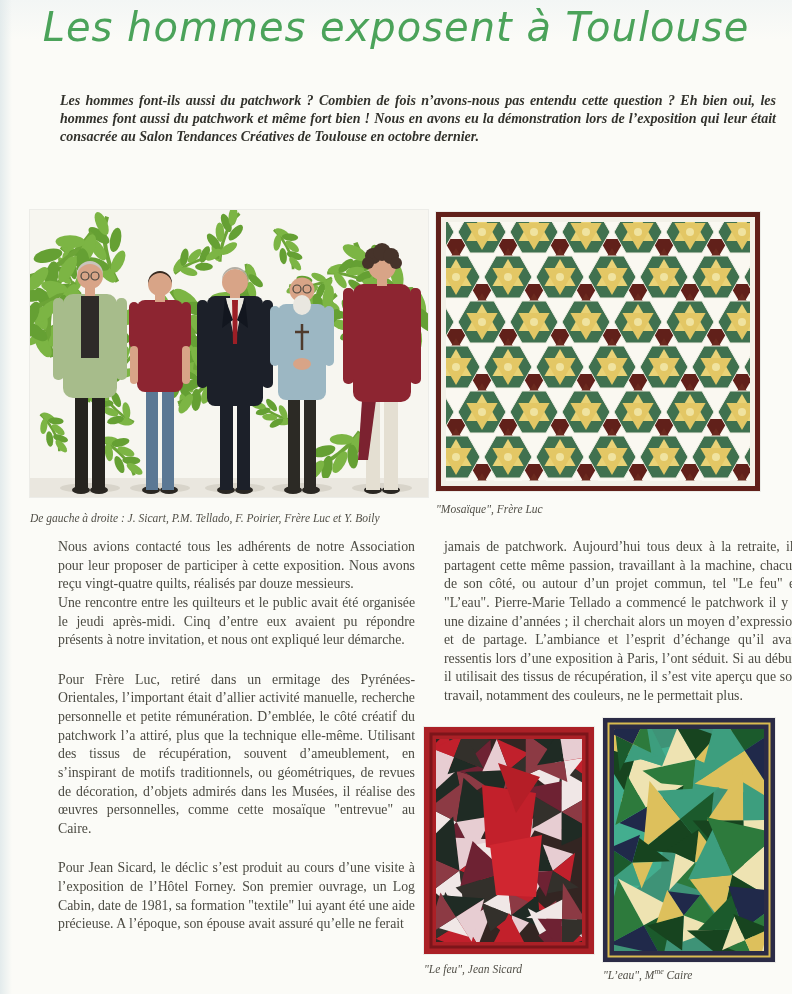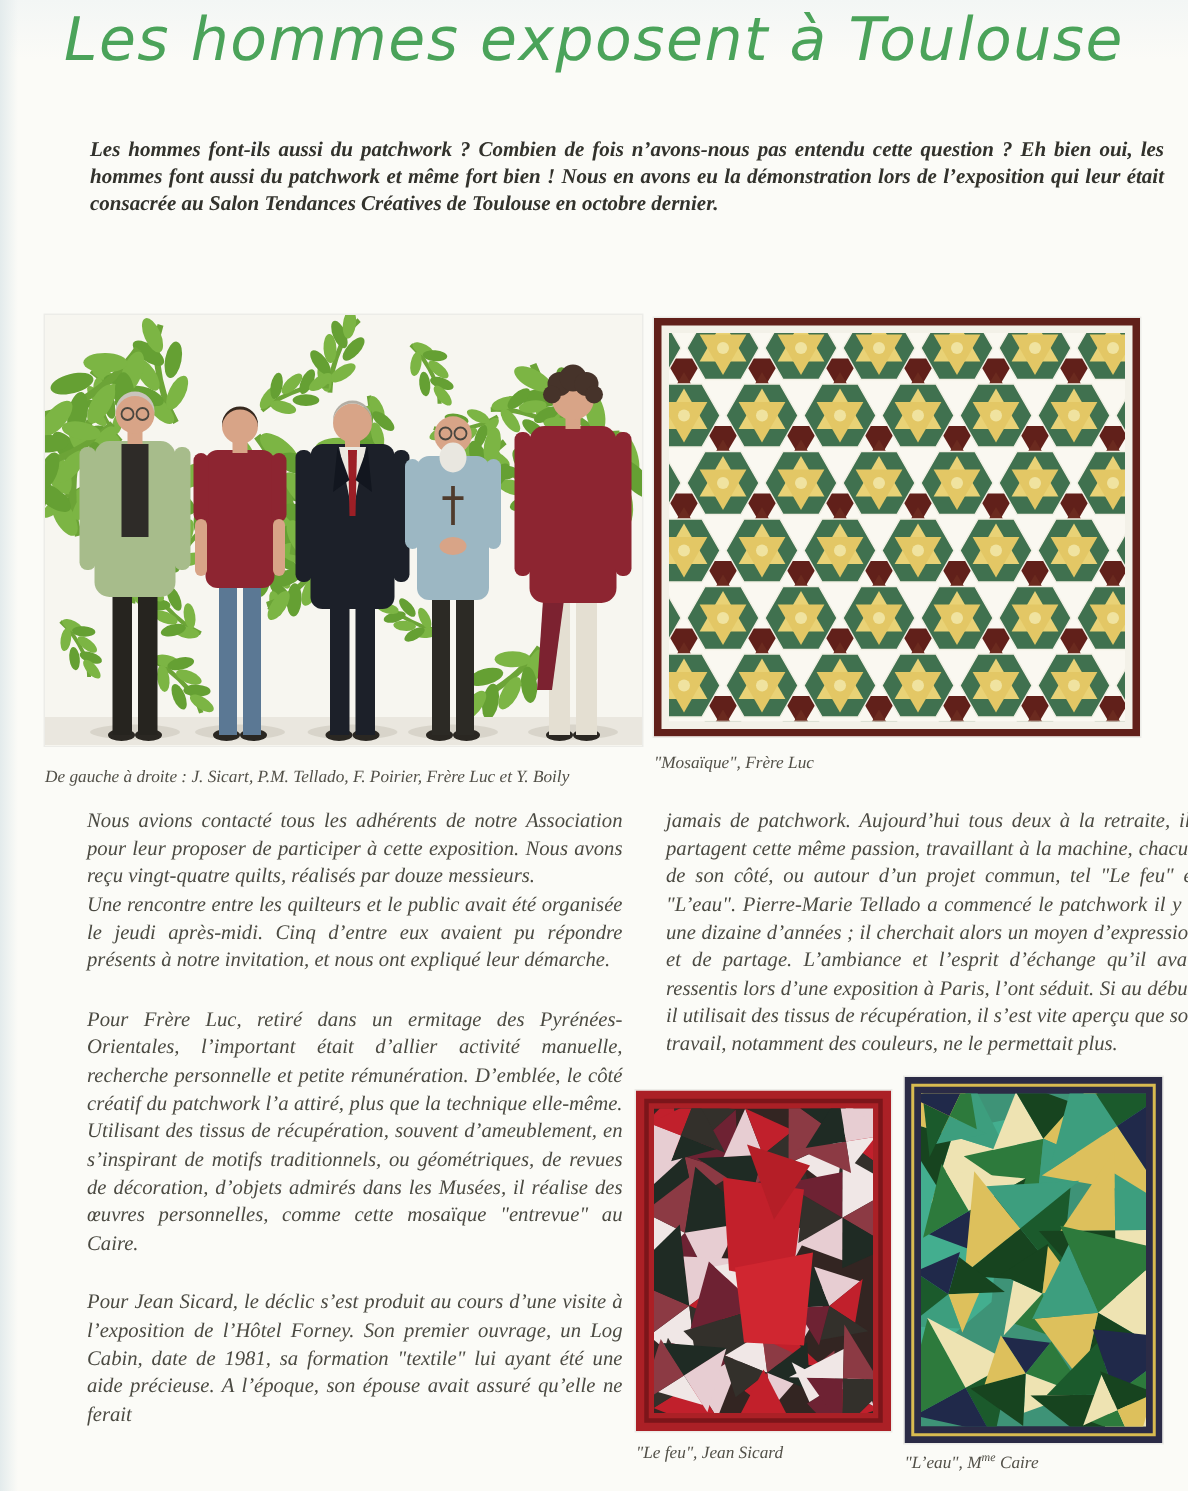--- a/index.html
+++ b/index.html
@@ -35,21 +35,21 @@
   }
   .caption-group{left:30px;top:472px;width:398px;text-align:left;margin-top:40px;}
   .caption-mosaique{left:436px;top:503px;width:324px;text-align:left;}
   .caption-feu{left:424px;top:963px;width:170px;text-align:left;}
   .caption-eau{left:603px;top:967px;width:172px;text-align:left;}
   .caption sup{font-size:8px;}
   .col{
     position:absolute;top:538px;font-size:13.8px;line-height:1.35;
     text-align:justify;color:var(--body-text,#4b4a42);
   }
-  .col p{margin:0;font-style:italic;}
+  .col p{margin:0;}
   .col-left{left:58px;width:357px;}
   .col-right{left:444px;width:355px;}
   .col-left p:nth-of-type(2){margin-bottom:21px;}
   .col-left p:nth-of-type(3){margin-bottom:21px;}
   .col-left p:nth-of-type(4){margin-bottom:11px;}
 </style>
 </head>
 <body>
 
 <div class="page">

